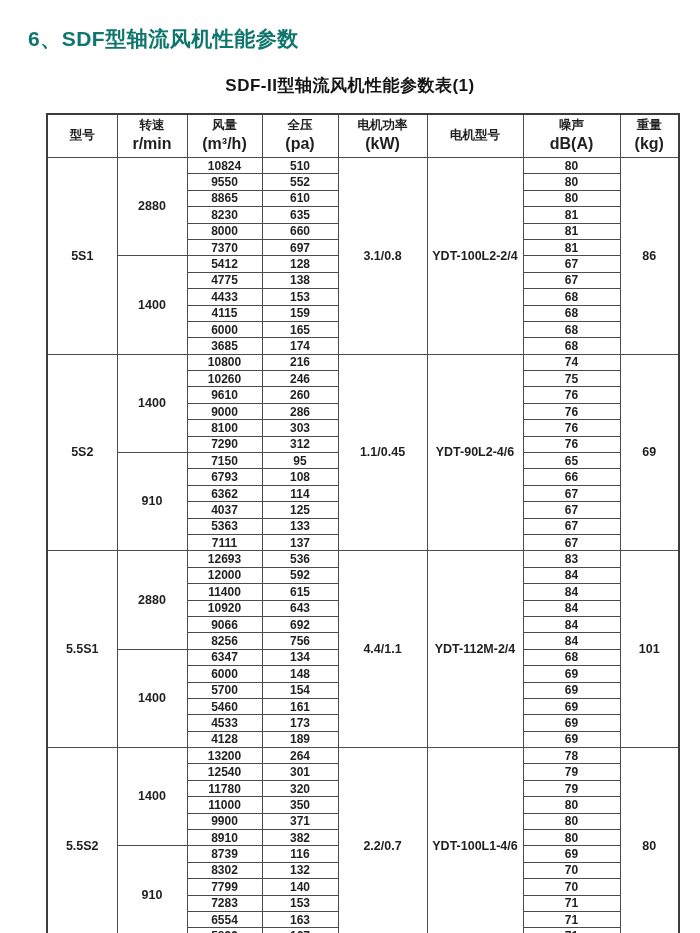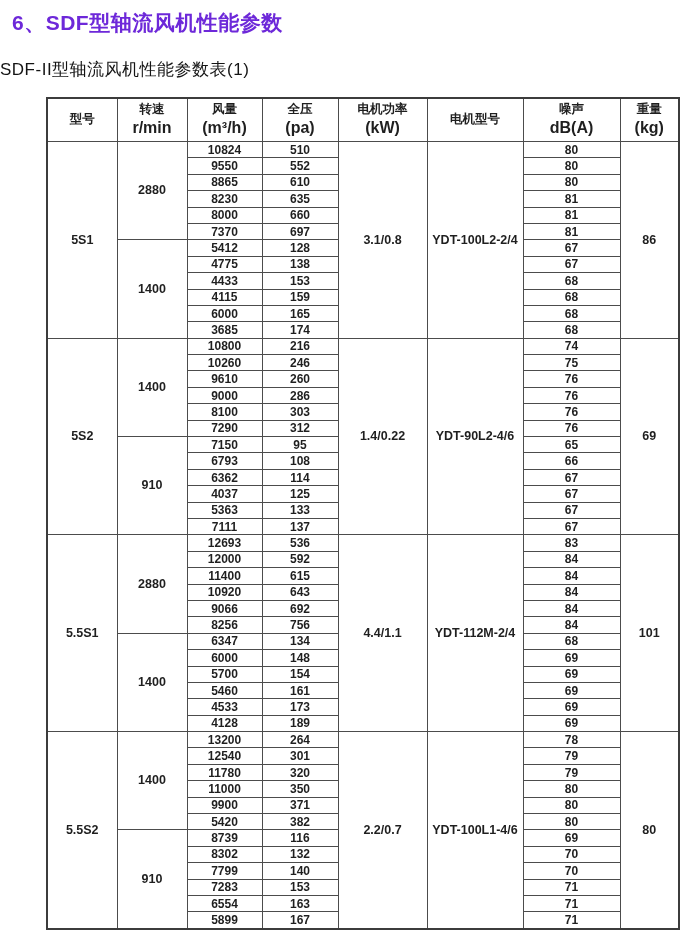--- a/index.html
+++ b/index.html
@@ -12,31 +12,32 @@
     -webkit-font-smoothing: antialiased;
   }
   .page {
     position: relative;
     width: 700px;
     height: 933px;
     background: #ffffff;
     overflow: hidden;
   }
   .doc-heading {
-    margin: 0;
+    margin: 16px;
     padding: 9px 0 0 12px;
     font-size: 21px;
     font-weight: bold;
     letter-spacing: 0.5px;
-    color: #6d28d9;
+    color: #0f766e;
   }
   .doc-subtitle {
     margin: 21px 0 0 0;
+    text-align: center;
     font-size: 17px;
-    font-weight: normal;
+    font-weight: bold;
     letter-spacing: 0.5px;
     color: #141414;
   }
   table.perf-table {
     border-collapse: collapse;
     table-layout: fixed;
     width: 632px;
     margin: 16px 0 0 46px;
     border: 2px solid #3c3c3c;
   }
@@ -186,21 +187,21 @@
         <tr>
           <td class="cell-airflow">3685</td>
           <td class="cell-pressure">174</td>
           <td class="cell-noise">68</td>
         </tr>
         <tr>
           <td class="cell-model" rowspan="12">5S2</td>
           <td class="cell-speed" rowspan="6">1400</td>
           <td class="cell-airflow">10800</td>
           <td class="cell-pressure">216</td>
-          <td class="cell-power" rowspan="12">1.4/0.22</td>
+          <td class="cell-power" rowspan="12">1.1/0.45</td>
           <td class="cell-motor" rowspan="12">YDT-90L2-4/6</td>
           <td class="cell-noise">74</td>
           <td class="cell-weight" rowspan="12">69</td>
         </tr>
         <tr>
           <td class="cell-airflow">10260</td>
           <td class="cell-pressure">246</td>
           <td class="cell-noise">75</td>
         </tr>
         <tr>
@@ -344,21 +345,21 @@
           <td class="cell-airflow">11000</td>
           <td class="cell-pressure">350</td>
           <td class="cell-noise">80</td>
         </tr>
         <tr>
           <td class="cell-airflow">9900</td>
           <td class="cell-pressure">371</td>
           <td class="cell-noise">80</td>
         </tr>
         <tr>
-          <td class="cell-airflow">5420</td>
+          <td class="cell-airflow">8910</td>
           <td class="cell-pressure">382</td>
           <td class="cell-noise">80</td>
         </tr>
         <tr>
           <td class="cell-speed" rowspan="6">910</td>
           <td class="cell-airflow">8739</td>
           <td class="cell-pressure">116</td>
           <td class="cell-noise">69</td>
         </tr>
         <tr>

